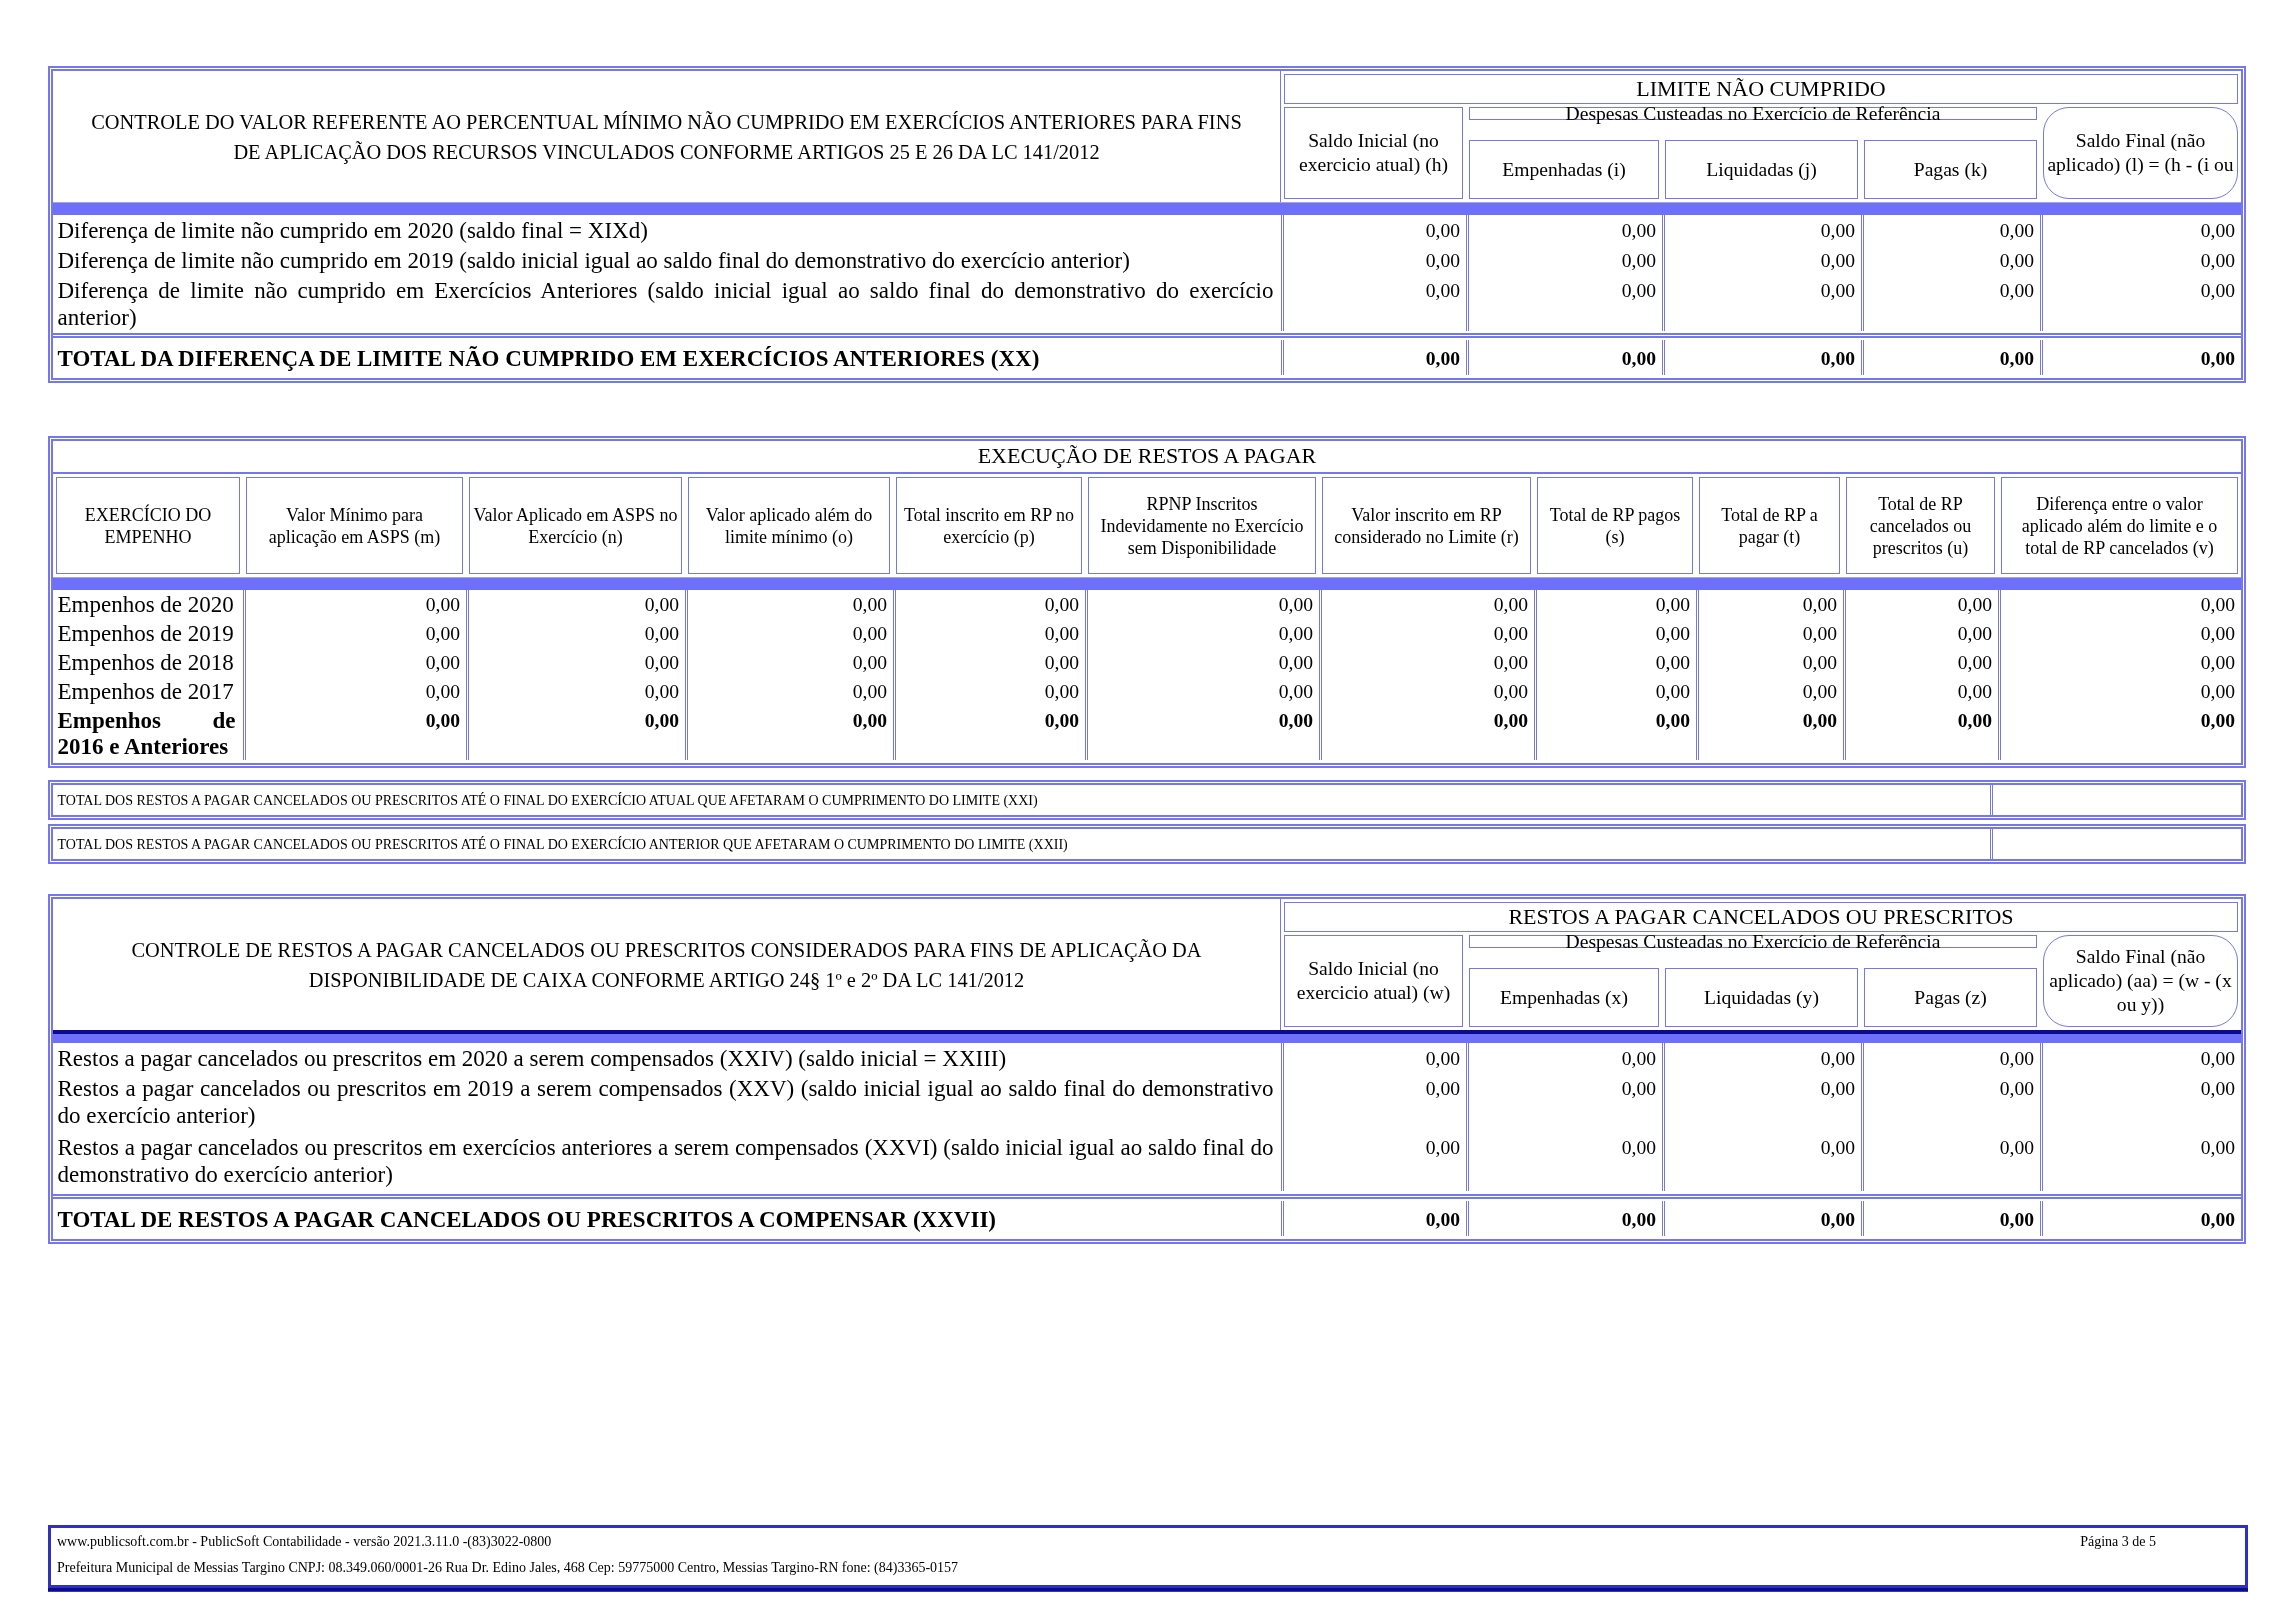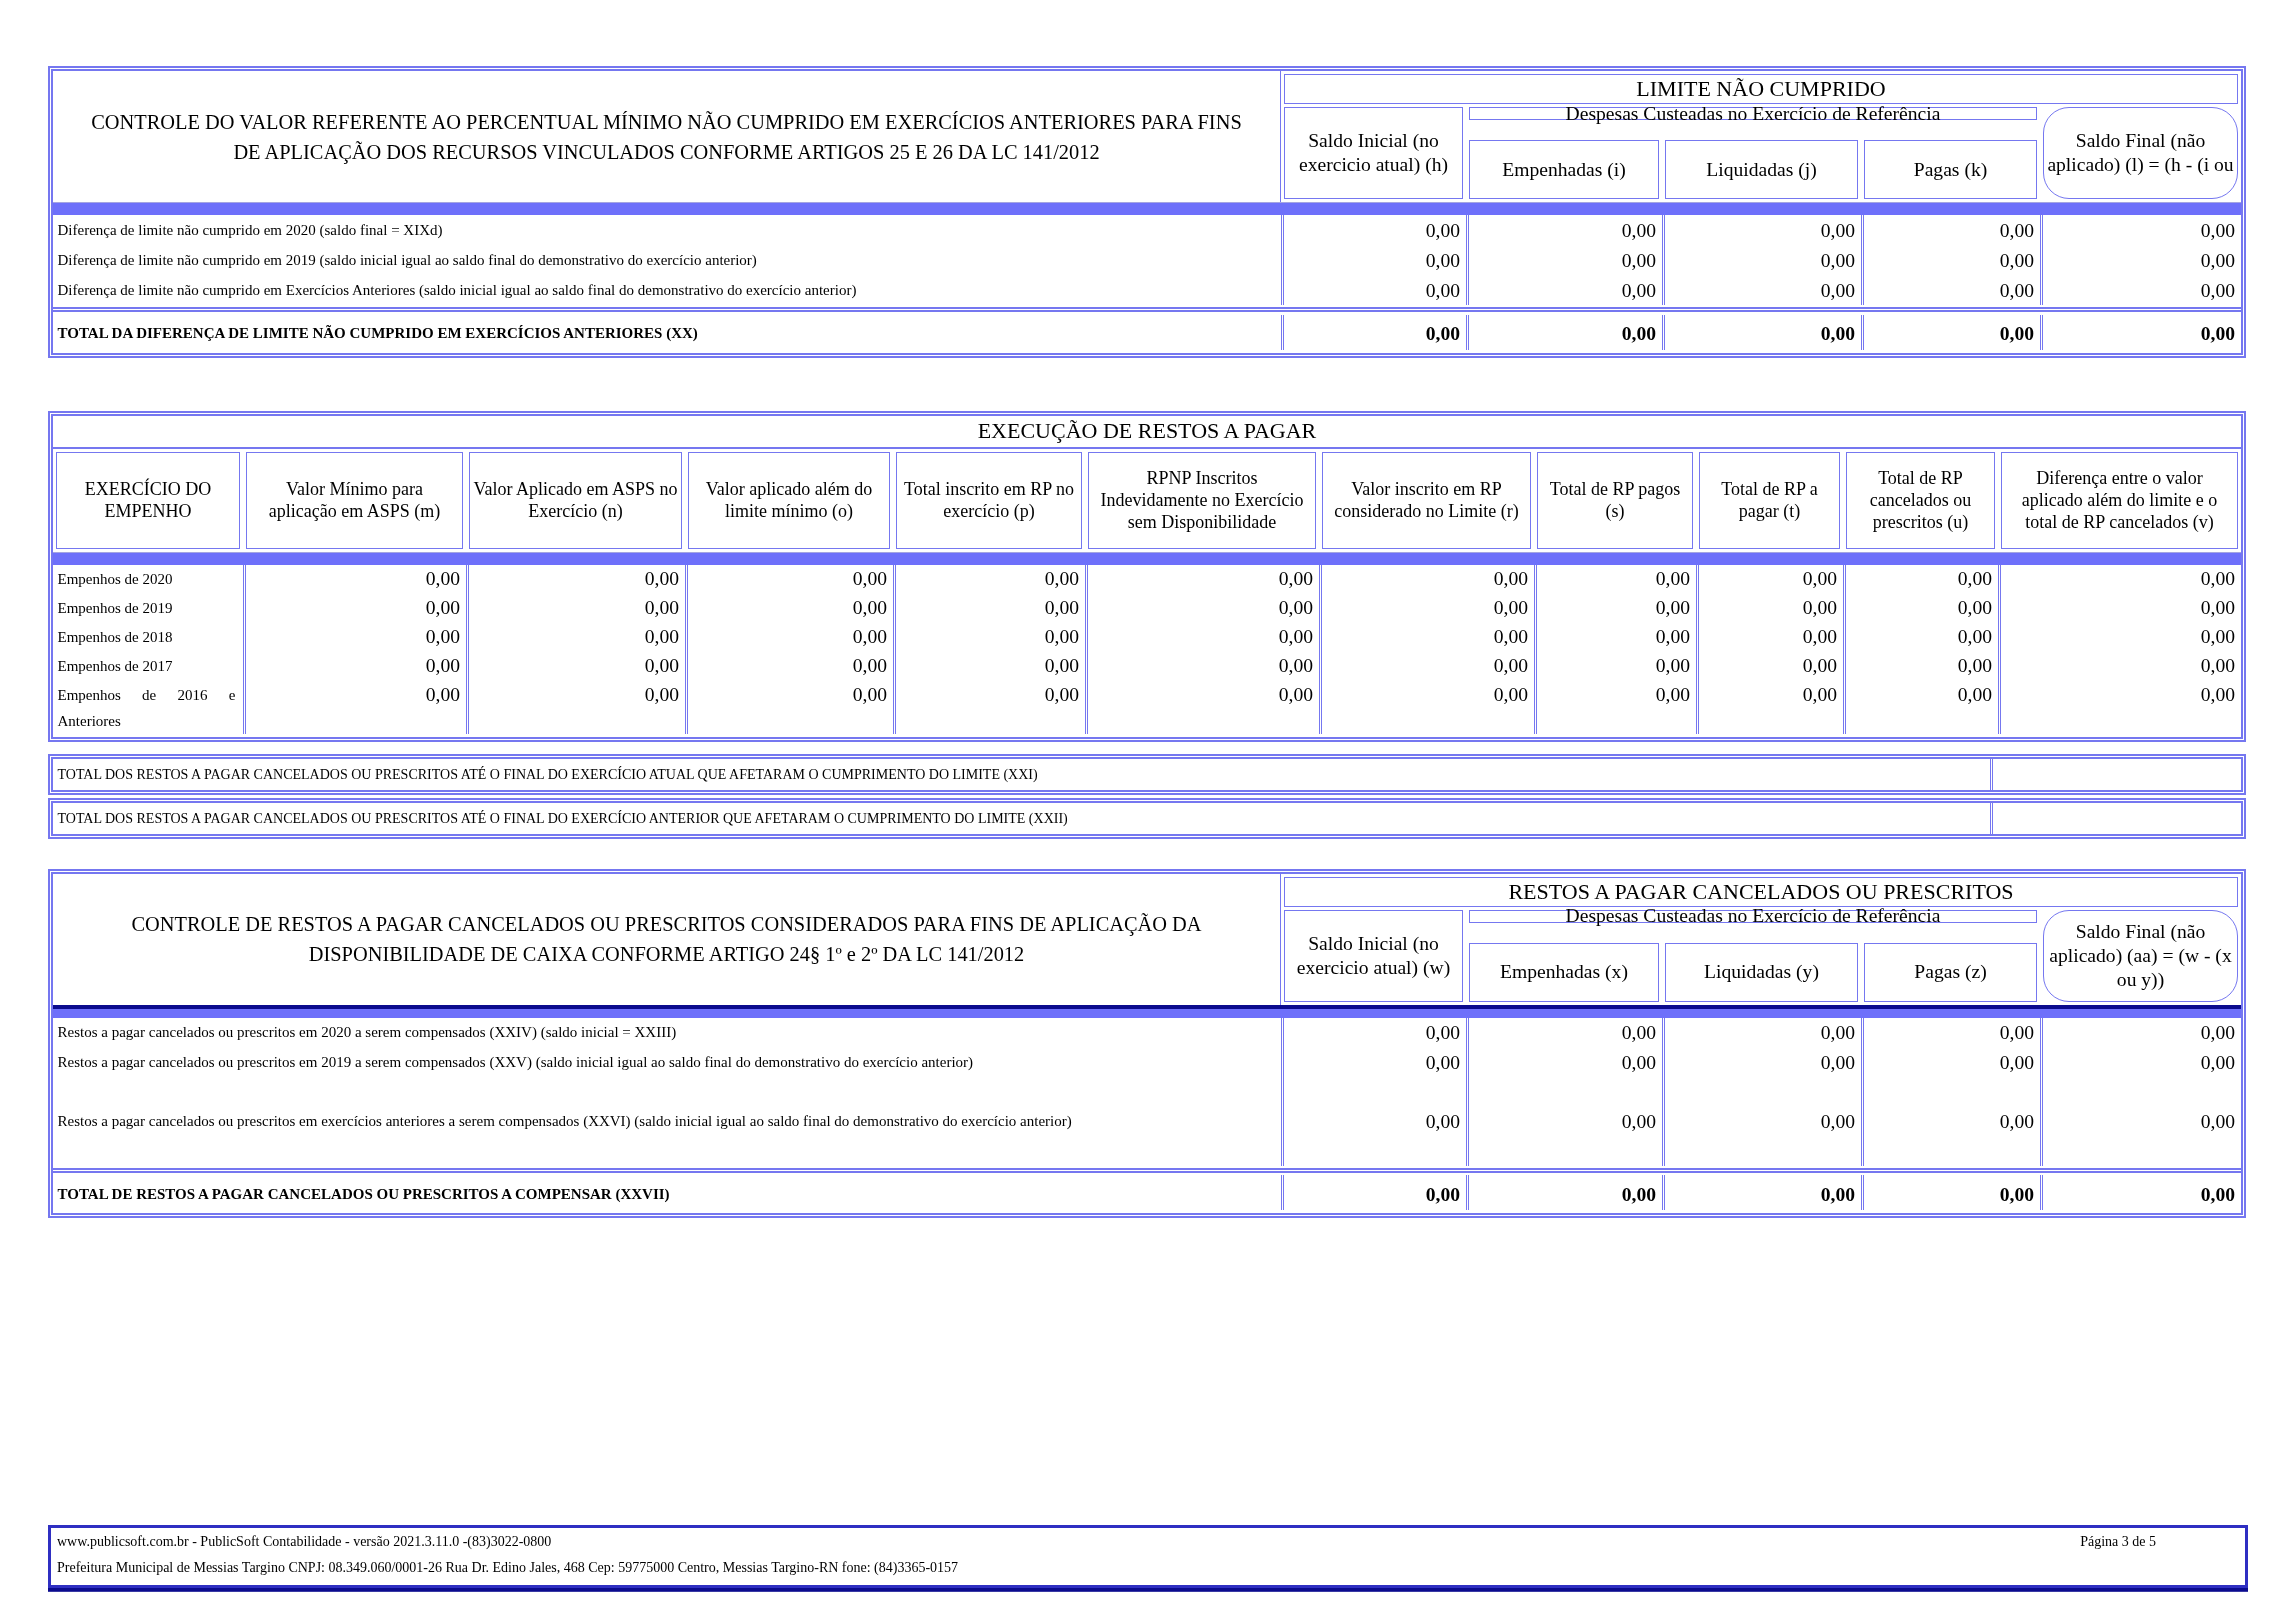--- a/index.html
+++ b/index.html
@@ -35,37 +35,37 @@
   .h-desp{grid-area:2/3/3/6;margin-bottom:17px;}
   .h-emp{grid-area:3/3/4/4;}
   .h-liq{grid-area:3/4/4/5;}
   .h-pag{grid-area:3/5/4/6;}
   .h-sf{grid-area:2/6/4/7;border-radius:26px;}
 
   .bar{height:13px;background:var(--bar);border-top:1.5px solid #a5a5e2;}
   .t4 .bar{border-top:4.5px solid var(--navy);}
 
   .drow{min-height:30px;}
-  .drow .lbl{font-size:15px;line-height:27px;padding:1.5px 7.5px 0 4.5px;text-align:justify;}
+  .drow .lbl{font-size:23px;line-height:27px;padding:1.5px 7.5px 0 4.5px;text-align:justify;}
   .drow .val{font-size:19.6px;line-height:27px;padding:1.5px 6px 0 1.5px;text-align:right;
     border-left:3.8px double var(--per);}
   .dsep{border-top:5.3px double var(--per);height:0;margin:2.3px 0;}
   .trow{min-height:35px;font-weight:bold;}
   .trow .lbl{padding-top:5.3px;text-align:left;}
   .trow .val{padding-top:5.3px;}
   .tall{min-height:59px;}
 
   
   .t2title{height:32px;line-height:30px;text-align:center;font-size:22px;border-bottom:1.5px solid var(--per);}
   .t2head{border-top:1.5px solid var(--per);height:104px;}
   .t2head .hcell{font-size:18px;line-height:22px;}
   .t2 .drow{min-height:29px;}
   .t2 .drow .lbl{line-height:26px;text-align:justify;}
   .t2 .drow .val{line-height:26px;}
-  .r2016{min-height:57px;}
+  .r2016{min-height:57px;font-weight:bold;}
 
   
   .totbox{border:5.3px double var(--per);display:flex;min-height:38px;margin-bottom:3.8px;background:#fff;}
   .totbox .tlbl{flex:1;font-weight:normal;font-size:14px;line-height:26px;padding:3px 7.5px 1.5px 4.5px;}
   .totbox .tval{width:251px;border-left:3.8px double var(--per);font-size:19.6px;line-height:26px;
     text-align:right;padding:3px 6px;}
 
   
   .footer{position:absolute;left:48px;top:1525px;width:2200px;border:3px solid var(--fb);
     box-shadow:0 3.8px 0 var(--navy);background:#fff;padding:0.8px 0 4.5px 0;}

